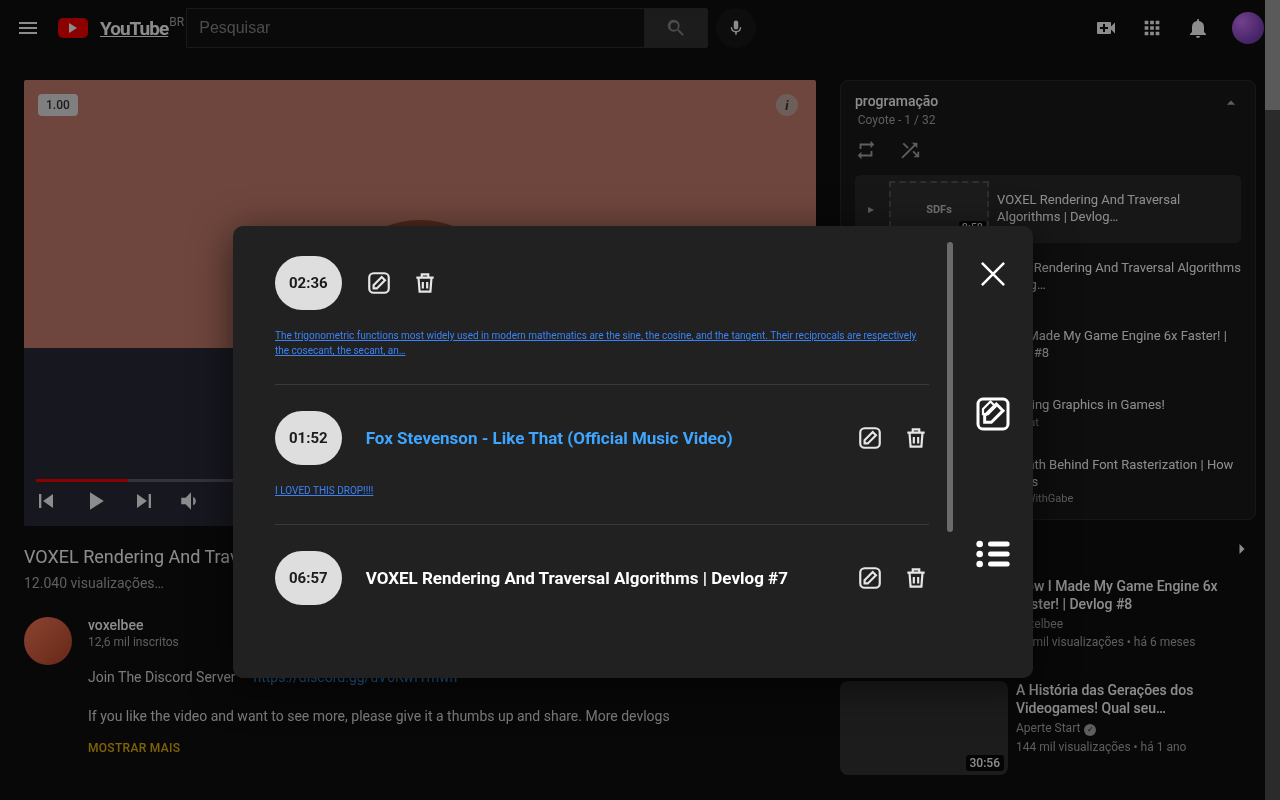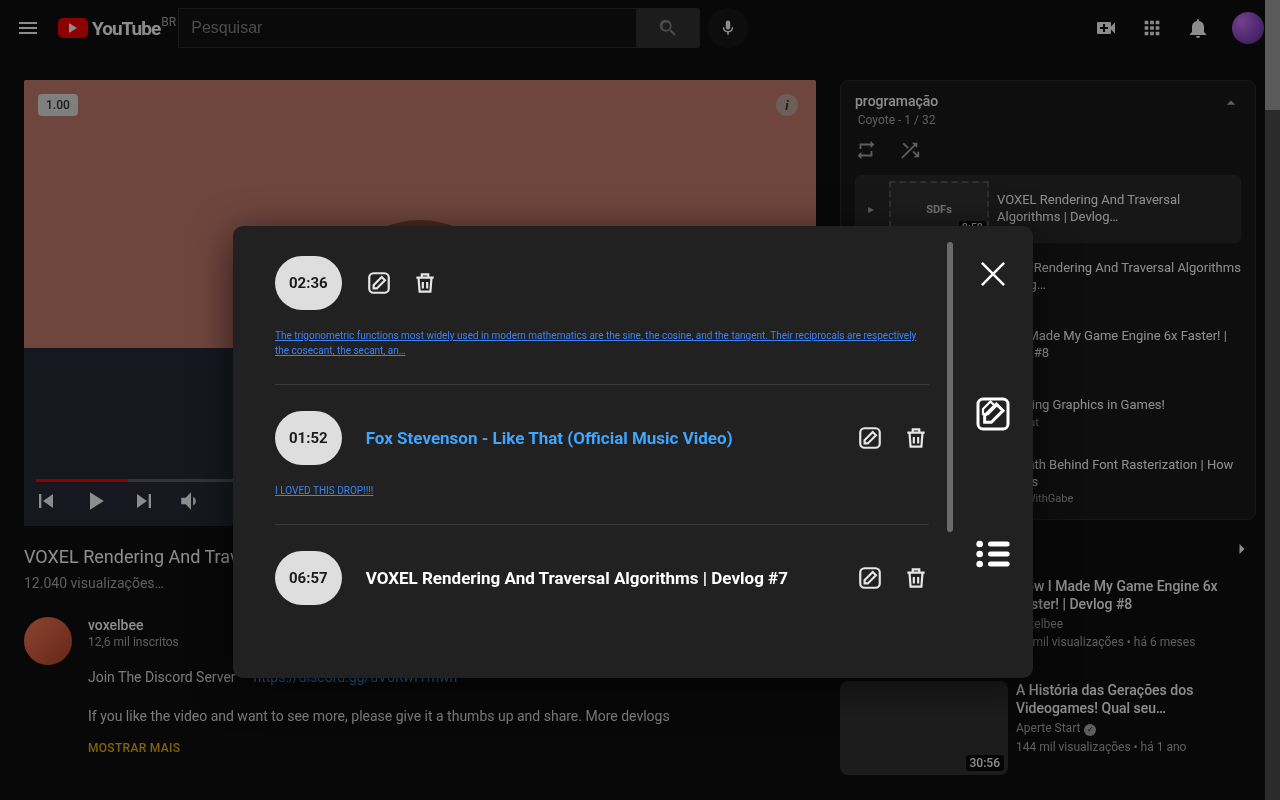--- a/index.html
+++ b/index.html
@@ -5,21 +5,21 @@
   * { box-sizing: border-box; margin: 0; padding: 0; }
   html, body { width: 1280px; height: 800px; overflow: hidden; background: #000; font-family: Roboto, Arial, sans-serif; }
   body { position: relative; color: #fff; }
 
   
   .yt-bg { position: absolute; inset: 0; background: #0f0f0f; filter: brightness(0.55); }
 
   
   .topbar { height: 56px; display: flex; align-items: center; padding: 0 16px; gap: 18px; }
   .hamburger svg, .icon-btn svg { fill: #fff; }
-  .logo { display: flex; align-items: center; gap: 4px; position: relative; }
+  .logo { display: flex; align-items: center; gap: 12px; position: relative; text-decoration: underline; }
   .logo-mark { width: 30px; height: 20px; background: #ff0000; border-radius: 5px; display:flex;align-items:center;justify-content:center;}
   .logo-mark::after { content:''; border-left:8px solid #fff; border-top:5px solid transparent; border-bottom:5px solid transparent;}
   .logo-text { font-weight: 700; letter-spacing: -1px; font-size: 19px; color:#fff;}
   .logo-country { font-size:12px; color:#aaa; position:absolute; top:-2px; right:-16px;}
   .spacer-flex { flex:1; }
   .searchbox { display:flex; align-items:flex-start; width:570px; }
   .searchbox input { flex:1; height:40px; background:#121212; border:1px solid #303030; border-right:none; border-radius:2px 0 0 2px; padding:0 12px; color:#fff; font-size:16px; outline:none;}
   .searchbox input::placeholder { color:#888; }
   .search-btn { width:64px; height:40px; background:#323232; border:1px solid #303030; border-radius:0 2px 2px 0; display:flex;align-items:center;justify-content:center;}
   .mic-btn { width:40px;height:40px;border-radius:50%; background:#181818; margin-left:8px; display:flex;align-items:center;justify-content:center;}

